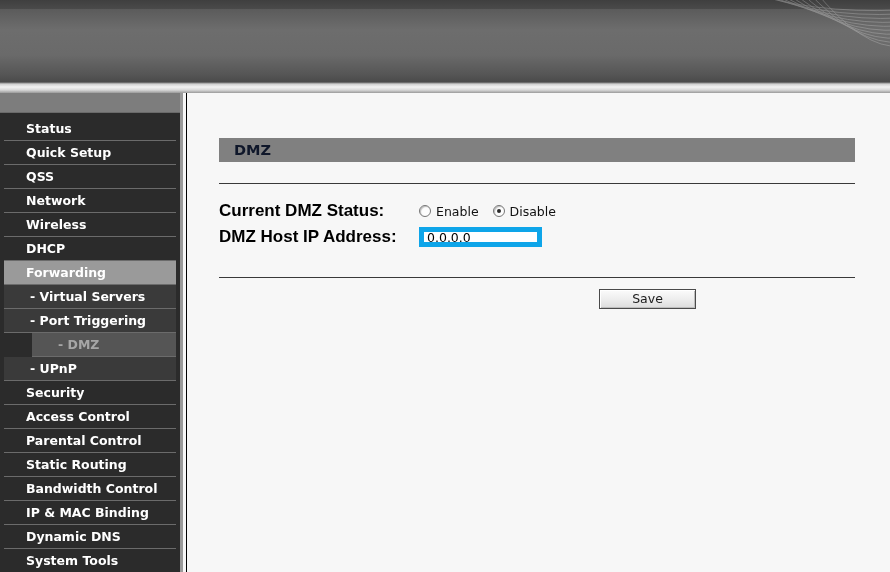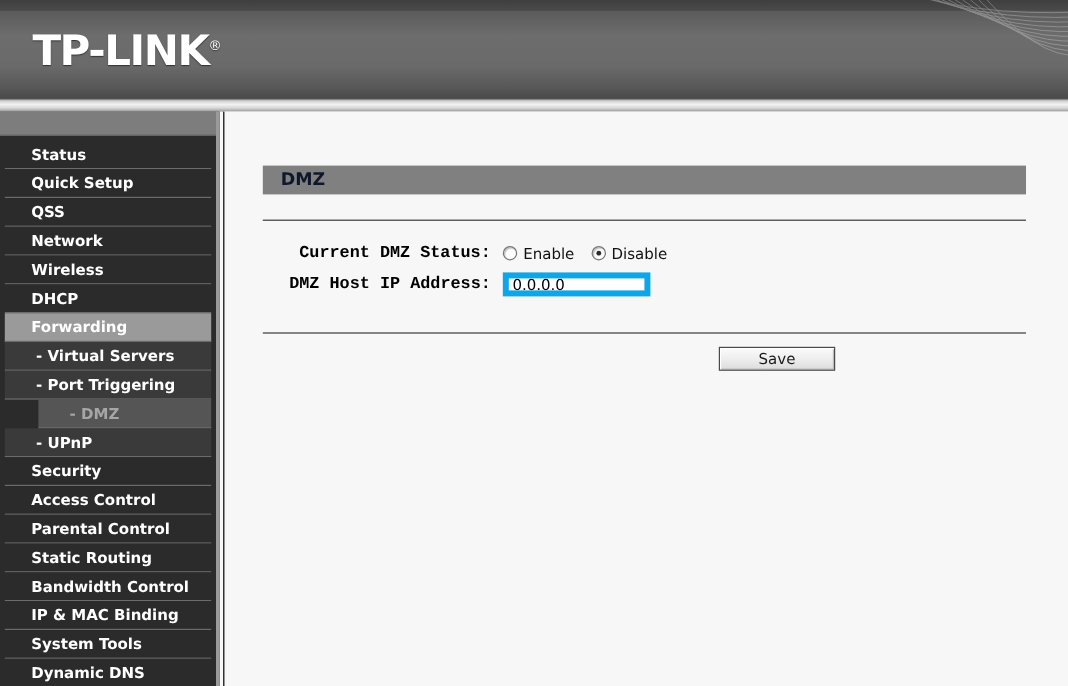--- a/index.html
+++ b/index.html
@@ -113,26 +113,25 @@
     position: absolute;
     left: 32px; width: 636px;
     height: 26px;
   }
   .row-status { top: 105px; }
   .row-ip { top: 131px; }
 
   .field-label {
     position: absolute;
     left: 0; width: 190px;
-    text-align: right;
-    font-size: 14px;
+    font-size: 17px;
     font-weight: bold;
     color: #000000;
     line-height: 26px;
-    font-family: Liberation Mono, monospace;
+    font-family: Liberation Sans, sans-serif;
   }
   .field-control {
     position: absolute;
     left: 200px; top: 0;
     height: 26px;
     display: flex;
     align-items: center;
   }
 
   .radio-group { display: flex; align-items: center; }
@@ -210,21 +209,20 @@
           <path d="M 84 -10 Q 144 30 210 26"></path>
           <path d="M 92 -10 Q 150 34 210 30"></path>
           <path d="M 100 -10 Q 156 38 210 34"></path>
           <path d="M 108 -10 Q 162 42 210 38"></path>
           <path d="M 116 -10 Q 168 46 210 42"></path>
           <path d="M 124 -10 Q 174 50 210 46"></path>
         </g>
       </svg>
     </div>
 
-    <div class="logo"><span>TP-LINK</span><span class="reg">®</span></div>
   </div>
 
   <div class="sidebar">
     <div class="sidebar-cap"></div>
     <ul class="menu" id="menu-list">
         <li class="menu-item">Status</li>
         <li class="menu-item">Quick Setup</li>
         <li class="menu-item">QSS</li>
         <li class="menu-item">Network</li>
         <li class="menu-item">Wireless</li>
@@ -233,22 +231,22 @@
         <li class="menu-item sub">- Virtual Servers</li>
         <li class="menu-item sub">- Port Triggering</li>
         <li class="menu-item sub current">- DMZ</li>
         <li class="menu-item sub">- UPnP</li>
         <li class="menu-item">Security</li>
         <li class="menu-item">Access Control</li>
         <li class="menu-item">Parental Control</li>
         <li class="menu-item">Static Routing</li>
         <li class="menu-item">Bandwidth Control</li>
         <li class="menu-item">IP &amp; MAC Binding</li>
+        <li class="menu-item">Dynamic DNS</li>
         <li class="menu-item">System Tools</li>
-        <li class="menu-item">Dynamic DNS</li>
       </ul>
   </div>
 
   <div class="content">
 
     <div class="panel-title">DMZ</div>
 
     <div class="rule rule-top"></div>
 
     <div class="form-row row-status">

